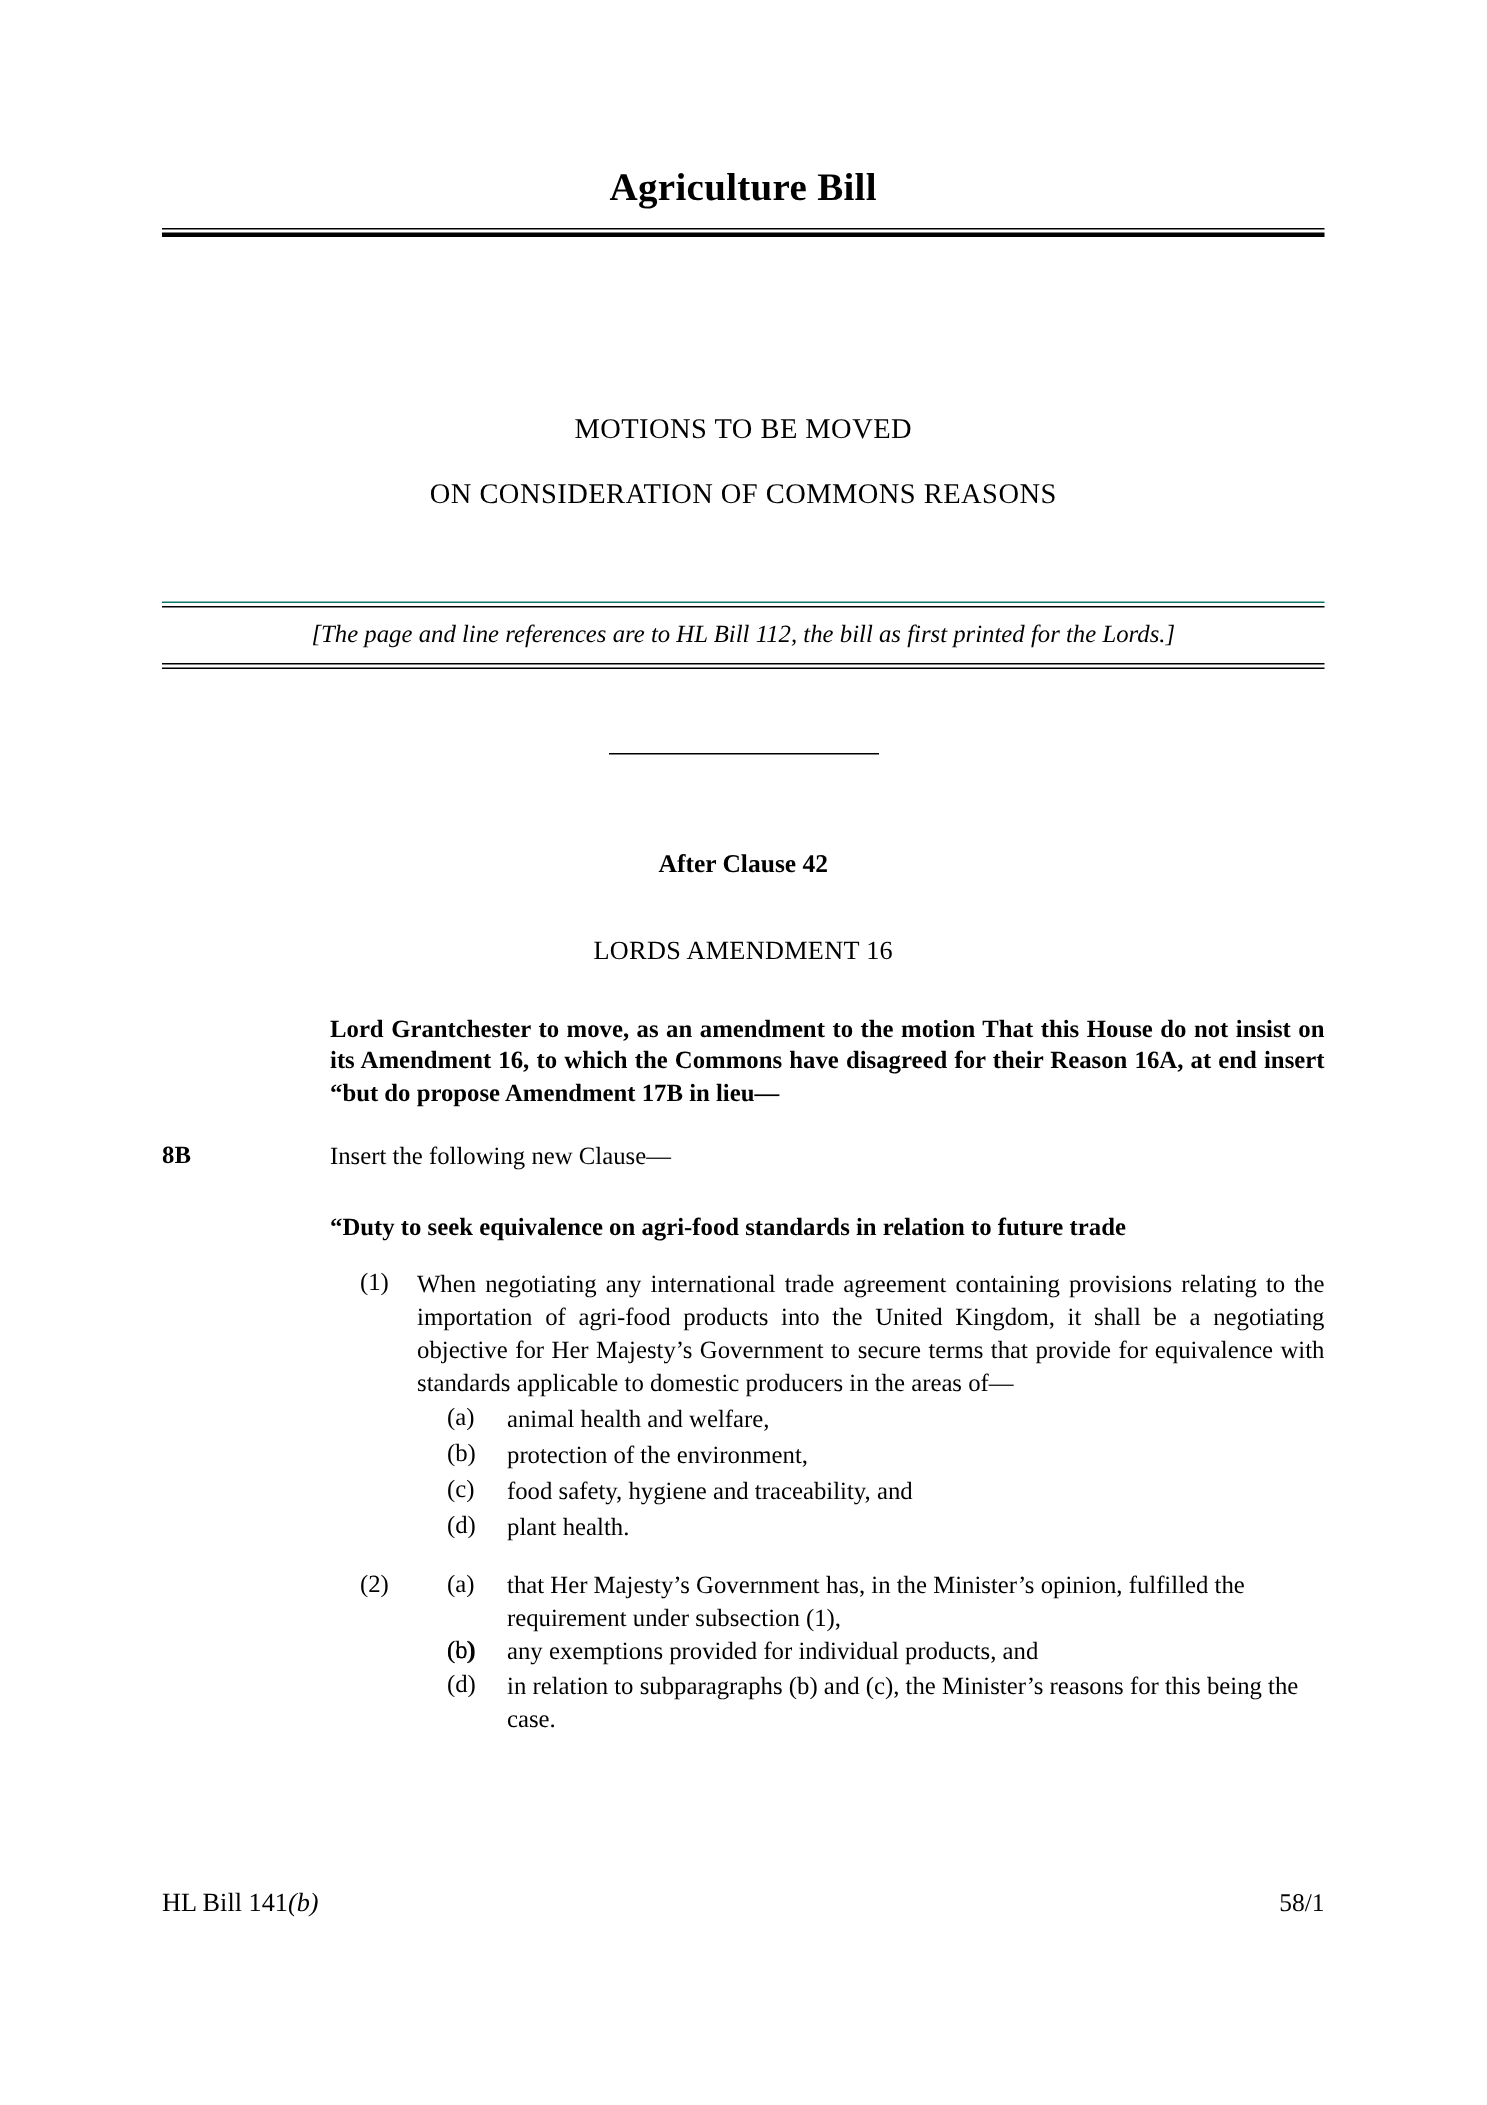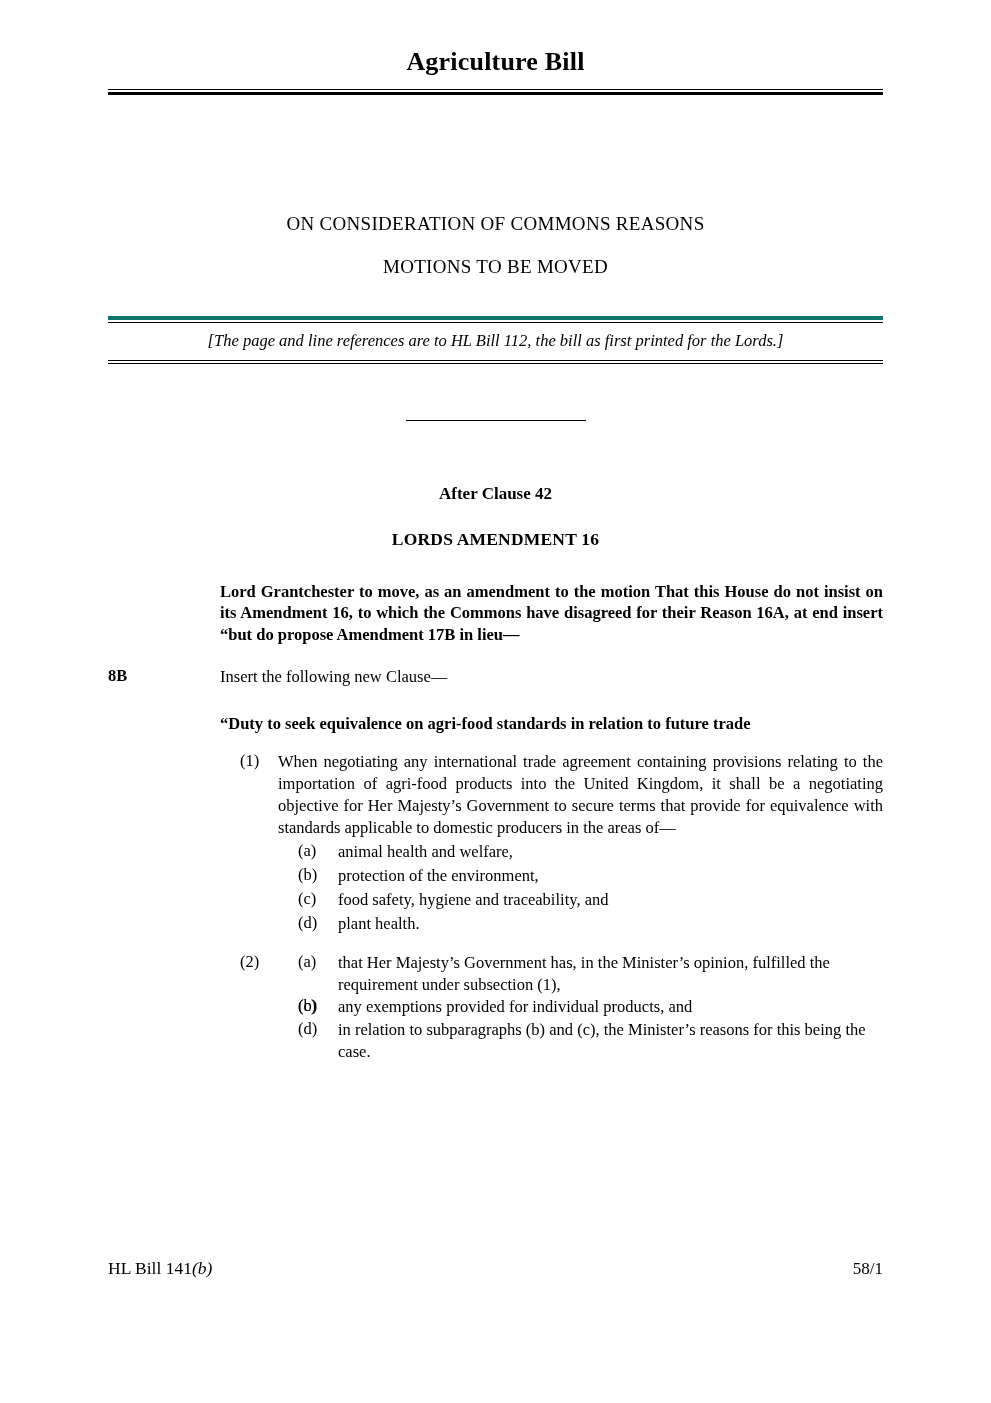--- a/index.html
+++ b/index.html
@@ -25,21 +25,21 @@
     height: 1403px;
   }
 
   
   .doc-title {
     text-align: center;
     font-size: 26px;
     font-weight: bold;
     letter-spacing: 0.2px;
     margin: 0;
-    padding-top: 48px;
+    padding-top: 111px;
     line-height: 1.1;
   }
 
   
   .rule-title {
     margin-top: 12px;
     border-top: 1px solid #000;
     height: 3px;
     box-sizing: content-box;
   }
@@ -59,22 +59,22 @@
     font-size: 19px;
     line-height: 1.0;
     letter-spacing: 0.3px;
   }
   .motions-line + .motions-line {
     margin-top: 24px;
   }
 
   
   .note-box {
-    margin-top: 40px;
-    border-top: 4px solid #0f766e;
+    margin-top: 62px;
+    border-top: 1px solid #0f766e;
     border-bottom: 1px solid #000;
     padding: 0;
   }
   .note-box-inner {
     border-top: 1px solid #000;
     border-bottom: 1px solid #000;
     margin-top: 2px;
     margin-bottom: 2px;
     padding: 9px 0 9px 0;
     text-align: center;
@@ -93,25 +93,24 @@
   }
 
   
   .amend-head {
     margin-top: 63px;
     text-align: center;
     font-weight: bold;
     font-size: 17px;
   }
   .amend-sub {
-    margin-top: 25px;
+    margin-top: 37px;
     text-align: center;
     font-size: 17.5px;
     letter-spacing: 0.2px;
-    font-weight: bold;
   }
 
   
   .row {
     position: relative;
     padding-left: 112px;
   }
   .marginno {
     position: absolute;
     left: 0;
@@ -207,22 +206,22 @@
 </style>
 </head>
 <body>
 
 <div class="page">
 
   <h1 class="doc-title">Agriculture Bill</h1>
   <div class="rule-title"></div>
 
   <div class="motions-block">
+    <div class="motions-line">MOTIONS TO BE MOVED</div>
     <div class="motions-line">ON CONSIDERATION OF COMMONS REASONS</div>
-    <div class="motions-line">MOTIONS TO BE MOVED</div>
   </div>
 
   <div class="note-box">
     <div class="note-box-inner">
       <div class="note-text">[The page and line references are to HL Bill 112, the bill as first printed for the Lords.]</div>
     </div>
   </div>
 
   <div class="short-rule"></div>
 

